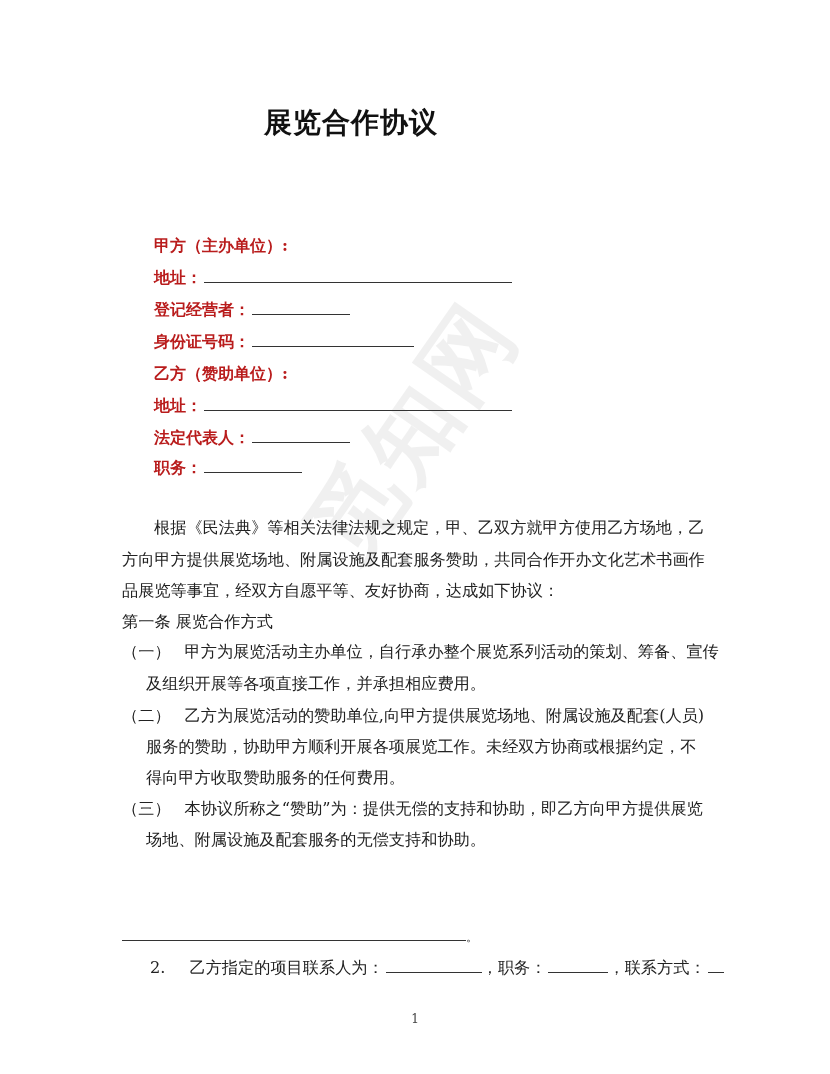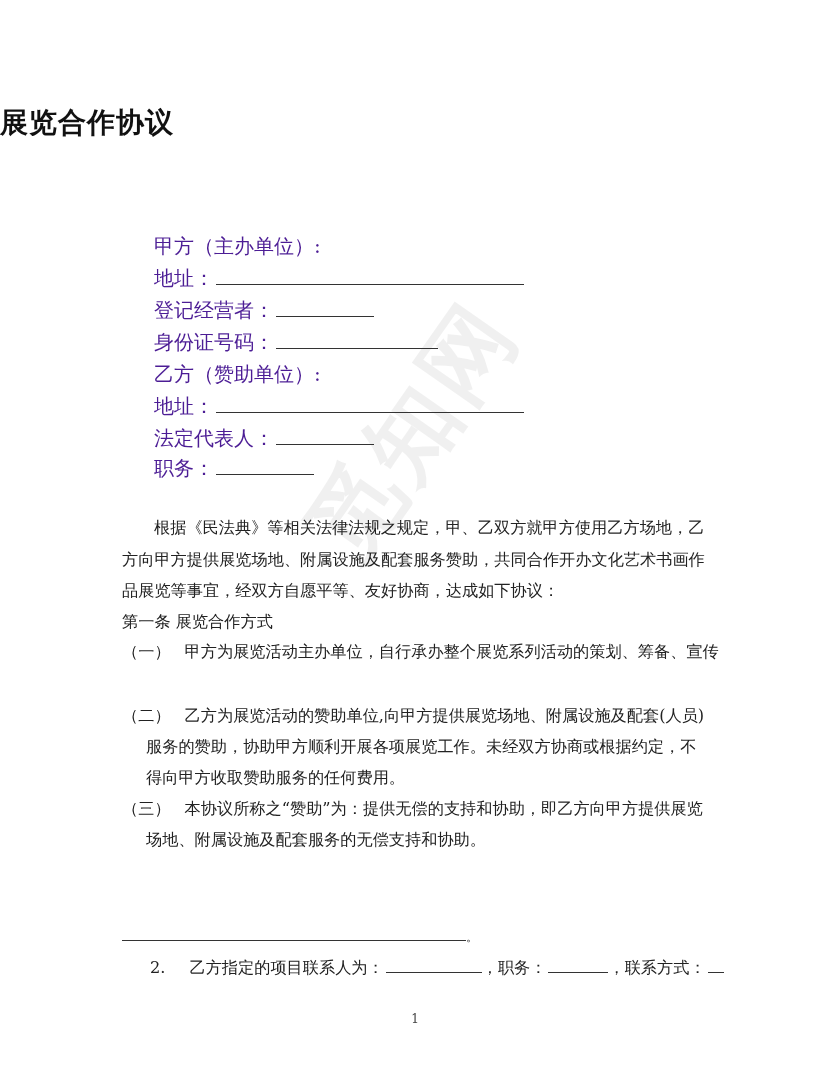--- a/index.html
+++ b/index.html
@@ -4,26 +4,27 @@
   <style>
     html, body { margin: 0; padding: 0; background: #ffffff; }
     body {
       width: 830px; height: 1074px; position: relative; overflow: hidden;
       font-family: "DejaVu Serif", "Liberation Serif", serif;
       color: #1a1a1a;
     }
     .page { position: absolute; left: 0; top: 0; width: 830px; height: 1074px; }
     .title {
       position: absolute; left: 0; width: 702px; top: 104px;
-      text-align: left; font-size: 28px; font-weight: bold; letter-spacing: 1px;
+      text-align: center; font-size: 28px; font-weight: bold; letter-spacing: 1px;
       color: #111;
     }
     .line {
-      position: absolute; font-size: 20px; line-height: 20px; white-space: nowrap;
-      color: #4c1d95;
+      position: absolute; font-size: 16px; line-height: 20px; white-space: nowrap;
+      color: #b91c1c;
+      font-weight: bold;
     }
     .blank {
       display: inline-block; border-bottom: 1px solid #333; height: 14px;
       vertical-align: baseline; margin-left: 2px;
     }
     .para { position: absolute; font-size: 16.2px; line-height: 20px; white-space: nowrap; color: #222; }
     .watermark {
       position: absolute; left: 270px; top: 370px;
       font-size: 90px; font-weight: bold; color: rgba(0,0,0,0.06);
       transform: rotate(-55deg); transform-origin: center; letter-spacing: 6px;
@@ -65,20 +66,21 @@
 
   <div class="para" style="left:154px; top:518px;">根据《民法典》等相关法律法规之规定，甲、乙双方就甲方使用乙方场地，乙</div>
   <div class="para" style="left:122px; top:550px;">方向甲方提供展览场地、附属设施及配套服务赞助，共同合作开办文化艺术书画作</div>
   <div class="para" style="left:122px; top:581px;">品展览等事宜，经双方自愿平等、友好协商，达成如下协议：</div>
 
   <div class="para" style="left:122px; top:612px;">第一条  展览合作方式</div>
 
   <div class="para" style="left:122px; top:642px;">
     <span>（一）</span><span style="margin-left:14px;">甲方为展览活动主办单位，自行承办整个展览系列活动的策划、筹备、宣传</span>
   </div>
+  <div class="para" style="left:146px; top:674px;">及组织开展等各项直接工作，并承担相应费用。</div>
 
   <div class="para" style="left:122px; top:706px;">
     <span>（二）</span><span style="margin-left:14px;">乙方为展览活动的赞助单位,向甲方提供展览场地、附属设施及配套(人员)</span>
   </div>
   <div class="para" style="left:146px; top:737px;">服务的赞助，协助甲方顺利开展各项展览工作。未经双方协商或根据约定，不</div>
   <div class="para" style="left:146px; top:768px;">得向甲方收取赞助服务的任何费用。</div>
 
   <div class="para" style="left:122px; top:799px;">
     <span>（三）</span><span style="margin-left:14px;">本协议所称之“赞助”为：提供无偿的支持和协助，即乙方向甲方提供展览</span>
   </div>

